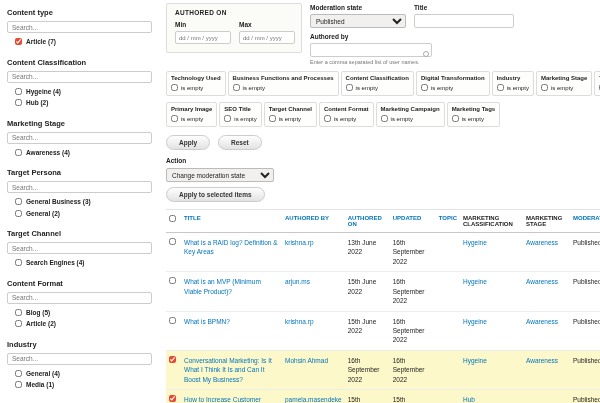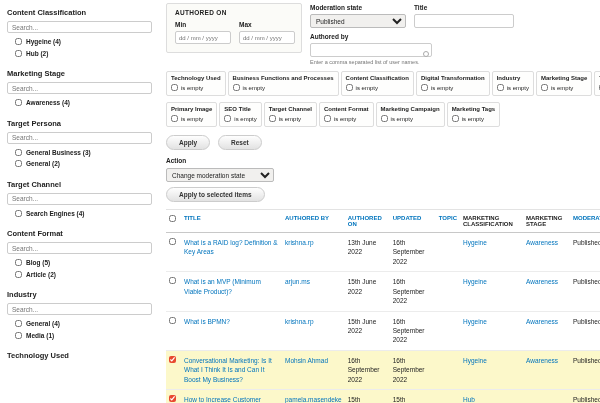--- a/index.html
+++ b/index.html
@@ -110,20 +110,30 @@
   .col-class { width:63px; }
   .col-stage { width:47px; }
 </style>
 </head>
 <body>
 
 <div class="layout">
 
   <div class="sidebar">
 
+    <div class="facet">
+      <div class="facet-title">Content type</div>
+      <input class="facet-search" type="text" placeholder="Search..." style="">
+      <div class="facet-items">
+        <label class="facet-item">
+          <input type="checkbox" checked="" style="">
+          <span class="facet-item-label">Article (7)</span>
+        </label>
+      </div>
+    </div>
 
     <div class="facet">
       <div class="facet-title">Content Classification</div>
       <input class="facet-search" type="text" placeholder="Search..." style="">
       <div class="facet-items">
         <label class="facet-item">
           <input type="checkbox" style="">
           <span class="facet-item-label">Hygeine (4)</span>
         </label>
         <label class="facet-item">

